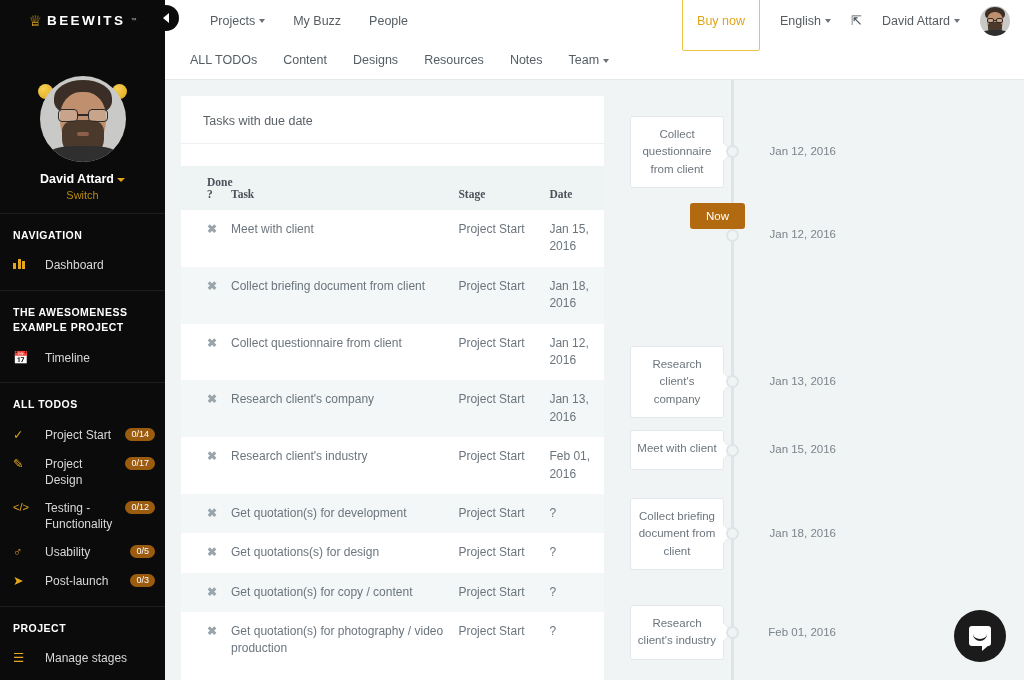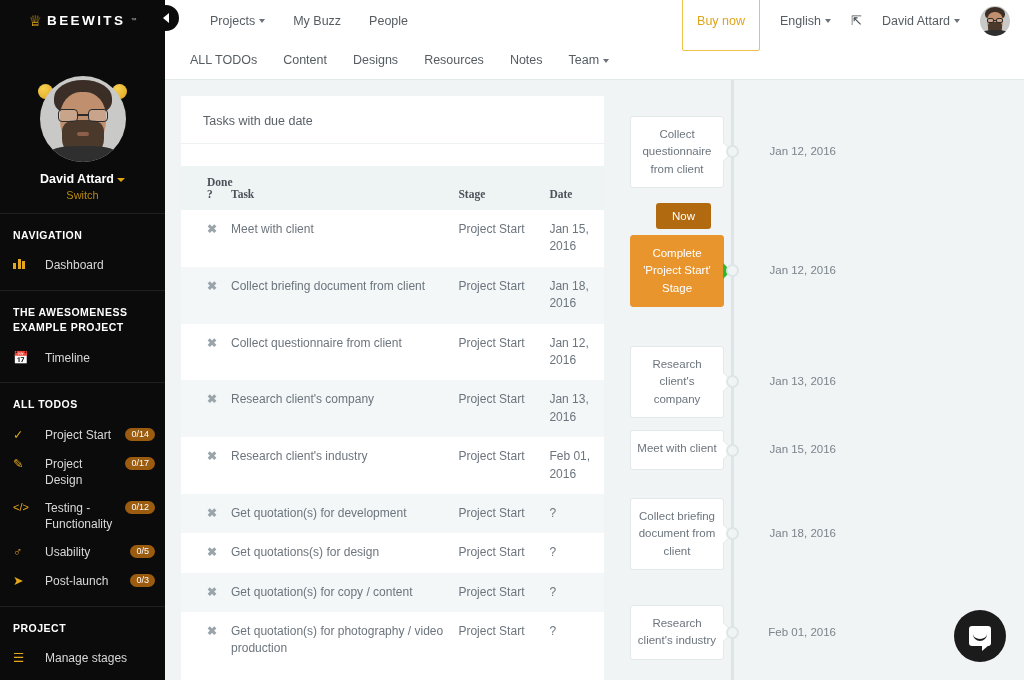--- a/index.html
+++ b/index.html
@@ -242,21 +242,21 @@
   .tl-dot {
     position: absolute; left: 106px; width: 13px; height: 13px;
     border-radius: 50%; background: #f0f4f5; border: 2px solid #dde5e7;
   }
   .tl-date {
     position: absolute; left: 130px; width: 86px; text-align: right;
     font-size: 11.5px; color: #7b848b; line-height: 1.5;
   }
   .now-btn {
     position: absolute; background: #b26a10; color: #fff; font-size: 11.5px;
-    padding: 7px 16px; border-radius: 3px; border: none; font-family: inherit;
+    padding: 7px 16px; border-radius: 3px; border: none; font-family: inherit; margin-left: 34px;
   }
 
   .intercom {
     position: absolute; right: 18px; bottom: 18px; width: 52px; height: 52px;
     border-radius: 50%; background: #1b1b1b; display: flex;
     align-items: center; justify-content: center;
   }
   .intercom-glyph {
     width: 22px; height: 20px; background: #fff; border-radius: 3px;
     position: relative;
@@ -497,21 +497,20 @@
 
         <div class="tl-row" style="top:36px;">
           <div class="tl-card">Collect questionnaire from client</div>
           <div class="tl-dot"></div>
           <div class="tl-date">Jan 12, 2016</div>
         </div>
 
         <button class="now-btn" style="top:123px; left:36px;">Now</button>
 
         <div class="tl-row" style="top:155px;">
-          <div class="tl-card accent">Complete 'Project Start' Stage</div>
           <div class="tl-dot"></div>
           <div class="tl-date">Jan 12, 2016</div>
         </div>
 
         <div class="tl-row" style="top:266px;">
           <div class="tl-card">Research client's company</div>
           <div class="tl-dot"></div>
           <div class="tl-date">Jan 13, 2016</div>
         </div>
 

